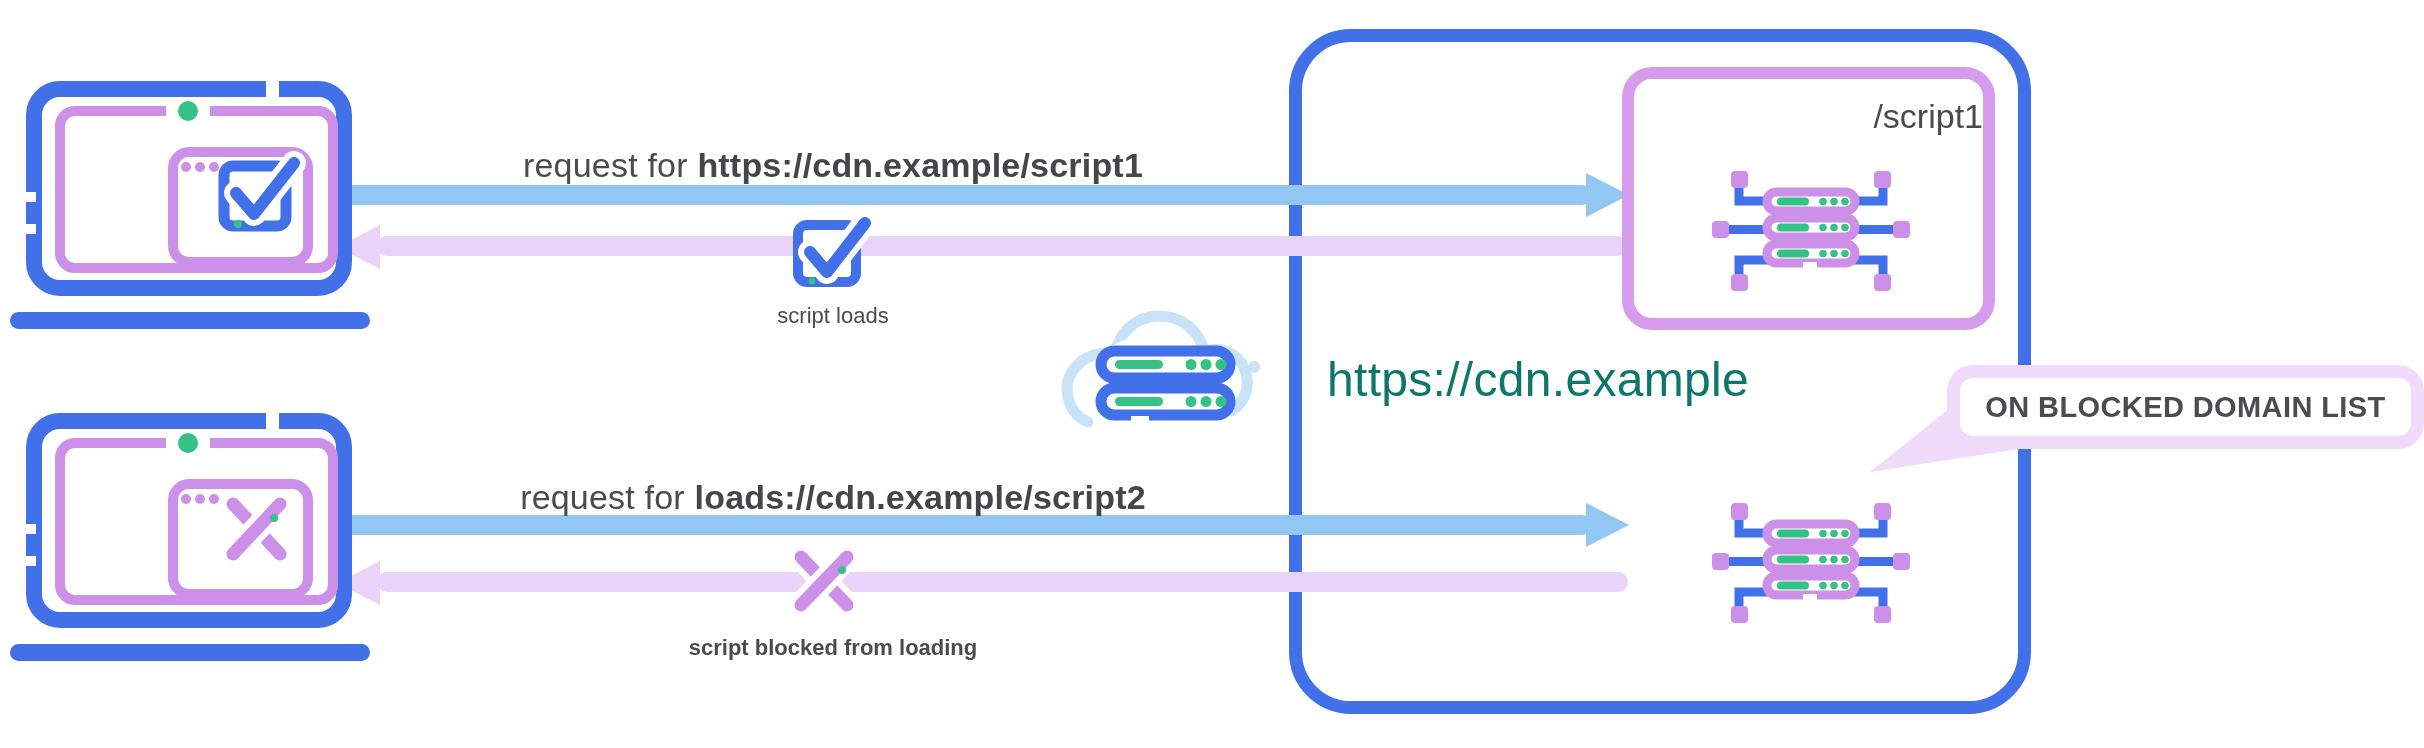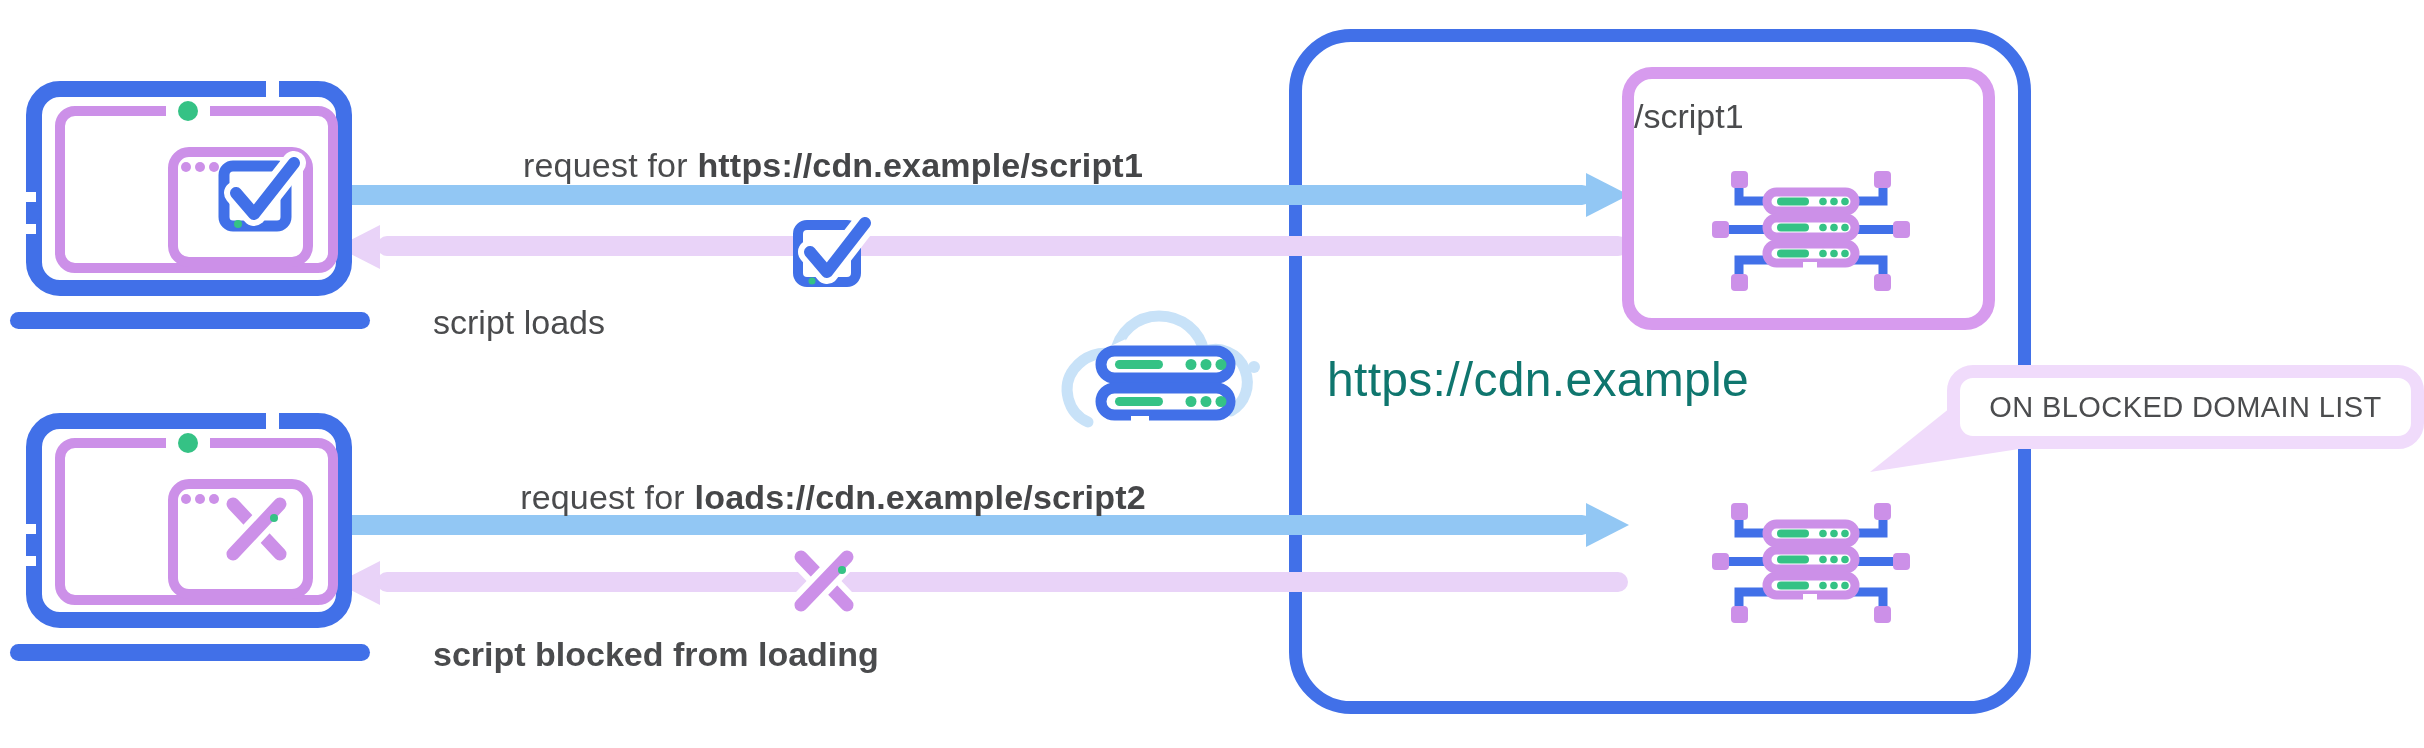--- a/index.html
+++ b/index.html
@@ -10,46 +10,46 @@
     font-family:"Liberation Sans", sans-serif;
     overflow:hidden;
   }
   .abs{position:absolute;}
   .flow-text{
     width:800px;text-align:center;
     font-size:34px;color:#4A4B4D;letter-spacing:0.2px;
   }
   .flow-text b{font-weight:700;color:#454648;}
   .caption{
-    width:800px;
-    font-size:34px;color:#4A4B4D;
+    width:800px;text-align:center;
+    font-size:22px;color:#4A4B4D;
   }
   .big-rect{
     width:742px;height:685px;
     border:13px solid #4170E8;border-radius:62px;
     box-sizing:border-box;background:transparent;
   }
   .endpoint-box{
     width:373px;height:263px;
     border:12px solid #D79BEE;border-radius:30px;
     box-sizing:border-box;background:#ffffff;
   }
   .endpoint-label{
-    margin-top:18px;text-align:left;
+    margin-top:18px;text-align:right;
     font-size:34px;color:#4A4B4D;
   }
   .cdn-label{
     font-size:48px;color:#0f766e;letter-spacing:0.3px;
   }
   .callout{
     width:477px;height:84px;
     border:13px solid #F0DBFB;border-radius:26px;
     box-sizing:border-box;background:#ffffff;
     display:flex;align-items:center;justify-content:center;
-    font-size:29px;font-weight:400;color:#4B4C4E;letter-spacing:0.4px;
+    font-size:29px;font-weight:700;color:#4B4C4E;letter-spacing:0.4px;
     white-space:nowrap;
   }
 </style>
 </head>
 <body>
 
 <div id="canvas">
 
   <div class="abs big-rect" style="left:1289px;top:29px;"></div>
 

